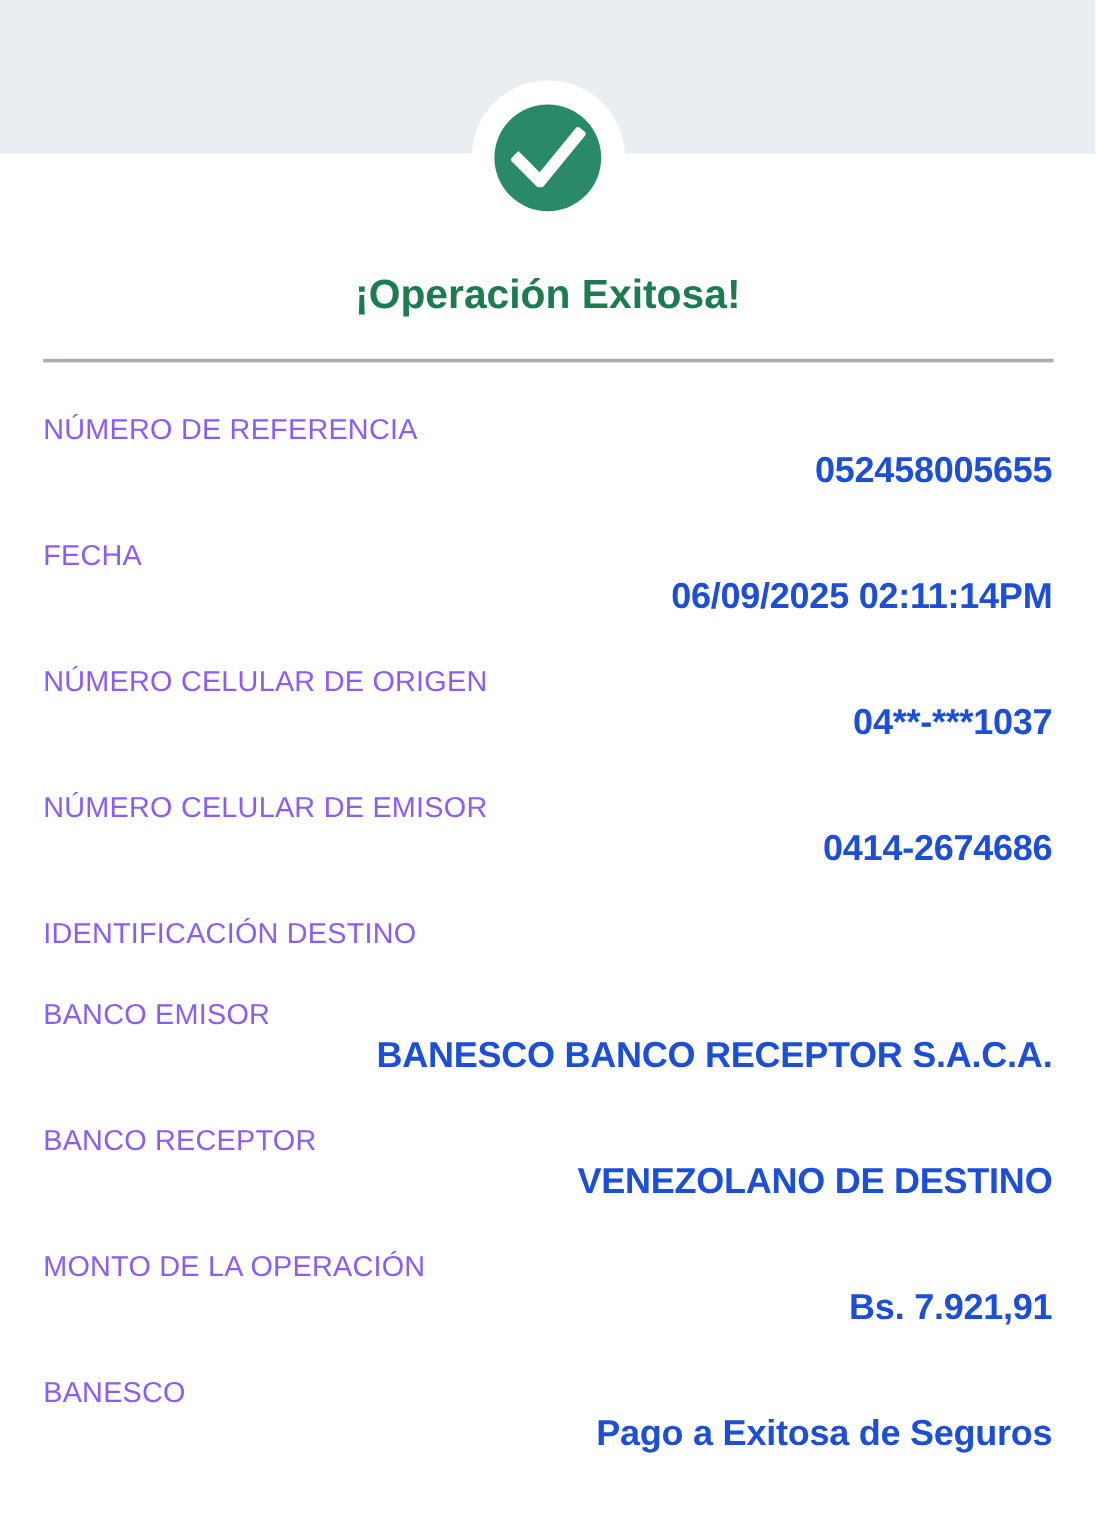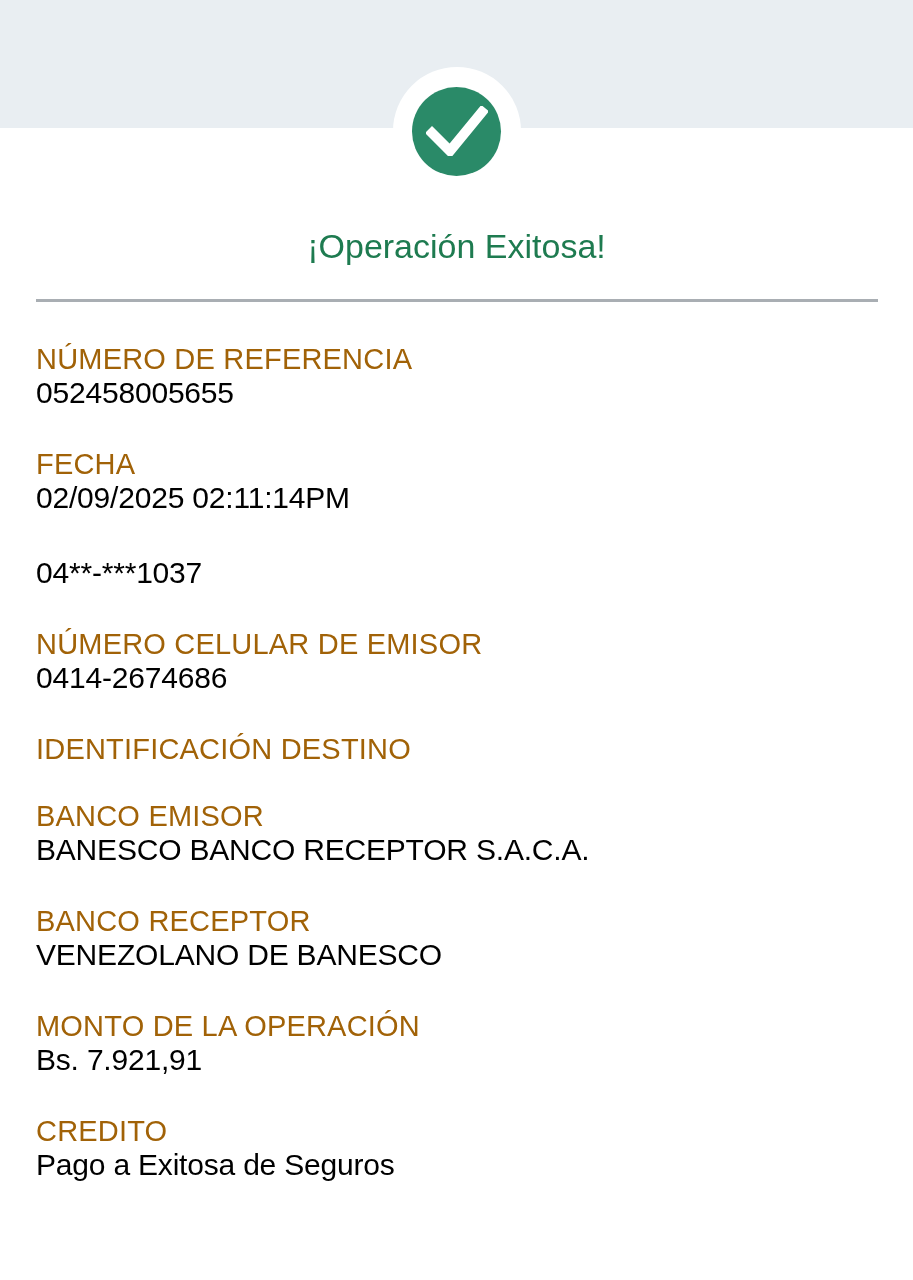--- a/index.html
+++ b/index.html
@@ -44,21 +44,21 @@
     justify-content: center;
   }
   .page-title {
     position: absolute;
     top: 225px;
     left: 0;
     width: 100%;
     text-align: center;
     font-size: 34px;
     line-height: 42px;
-    font-weight: 400;
+    font-weight: 700;
     color: #1e7b50;
     letter-spacing: 0px;
   }
   .divider {
     position: absolute;
     top: 299px;
     left: 36px;
     right: 35px;
     height: 3px;
     background: #a9aeb3;
@@ -66,32 +66,33 @@
   .details {
     position: absolute;
     top: 344px;
     left: 36px;
     right: 36px;
   }
   .detail-row {
     margin-bottom: 37px;
   }
   .detail-label {
-    font-size: 29px;
+    font-size: 24px;
     line-height: 30px;
     font-weight: 400;
-    color: #a16207;
+    color: #8b5cf6;
     letter-spacing: 0.2px;
   }
   .detail-value {
     font-size: 30px;
     line-height: 38px;
-    font-weight: 400;
-    color: #000000;
+    font-weight: 700;
+    color: #1d4ed8;
     letter-spacing: -0.2px;
+    text-align: right;
   }
 </style>
 </head>
 <body>
 
 <div class="top-band"></div>
 
 <div class="success-badge">
   <div class="success-badge-inner">
     <span style="display:flex;">
@@ -106,41 +107,42 @@
 
 <div class="divider"></div>
 
 <div class="details">
   <div class="detail-row">
     <div class="detail-label">NÚMERO DE REFERENCIA</div>
     <div class="detail-value">052458005655</div>
   </div>
   <div class="detail-row">
     <div class="detail-label">FECHA</div>
-    <div class="detail-value">02/09/2025 02:11:14PM</div>
+    <div class="detail-value">06/09/2025 02:11:14PM</div>
   </div>
   <div class="detail-row">
+    <div class="detail-label">NÚMERO CELULAR DE ORIGEN</div>
     <div class="detail-value">04**-***1037</div>
   </div>
   <div class="detail-row">
     <div class="detail-label">NÚMERO CELULAR DE EMISOR</div>
     <div class="detail-value">0414-2674686</div>
   </div>
   <div class="detail-row">
     <div class="detail-label">IDENTIFICACIÓN DESTINO</div>
   </div>
   <div class="detail-row">
     <div class="detail-label">BANCO EMISOR</div>
     <div class="detail-value">BANESCO BANCO RECEPTOR S.A.C.A.</div>
   </div>
   <div class="detail-row">
     <div class="detail-label">BANCO RECEPTOR</div>
-    <div class="detail-value">VENEZOLANO DE BANESCO</div>
+    <div class="detail-value">VENEZOLANO DE DESTINO</div>
   </div>
   <div class="detail-row">
     <div class="detail-label">MONTO DE LA OPERACIÓN</div>
     <div class="detail-value">Bs. 7.921,91</div>
   </div>
   <div class="detail-row">
-    <div class="detail-label">CREDITO</div>
+    <div class="detail-label">BANESCO</div>
     <div class="detail-value">Pago a Exitosa de Seguros</div>
   </div>
 </div>
 
 </body></html>

